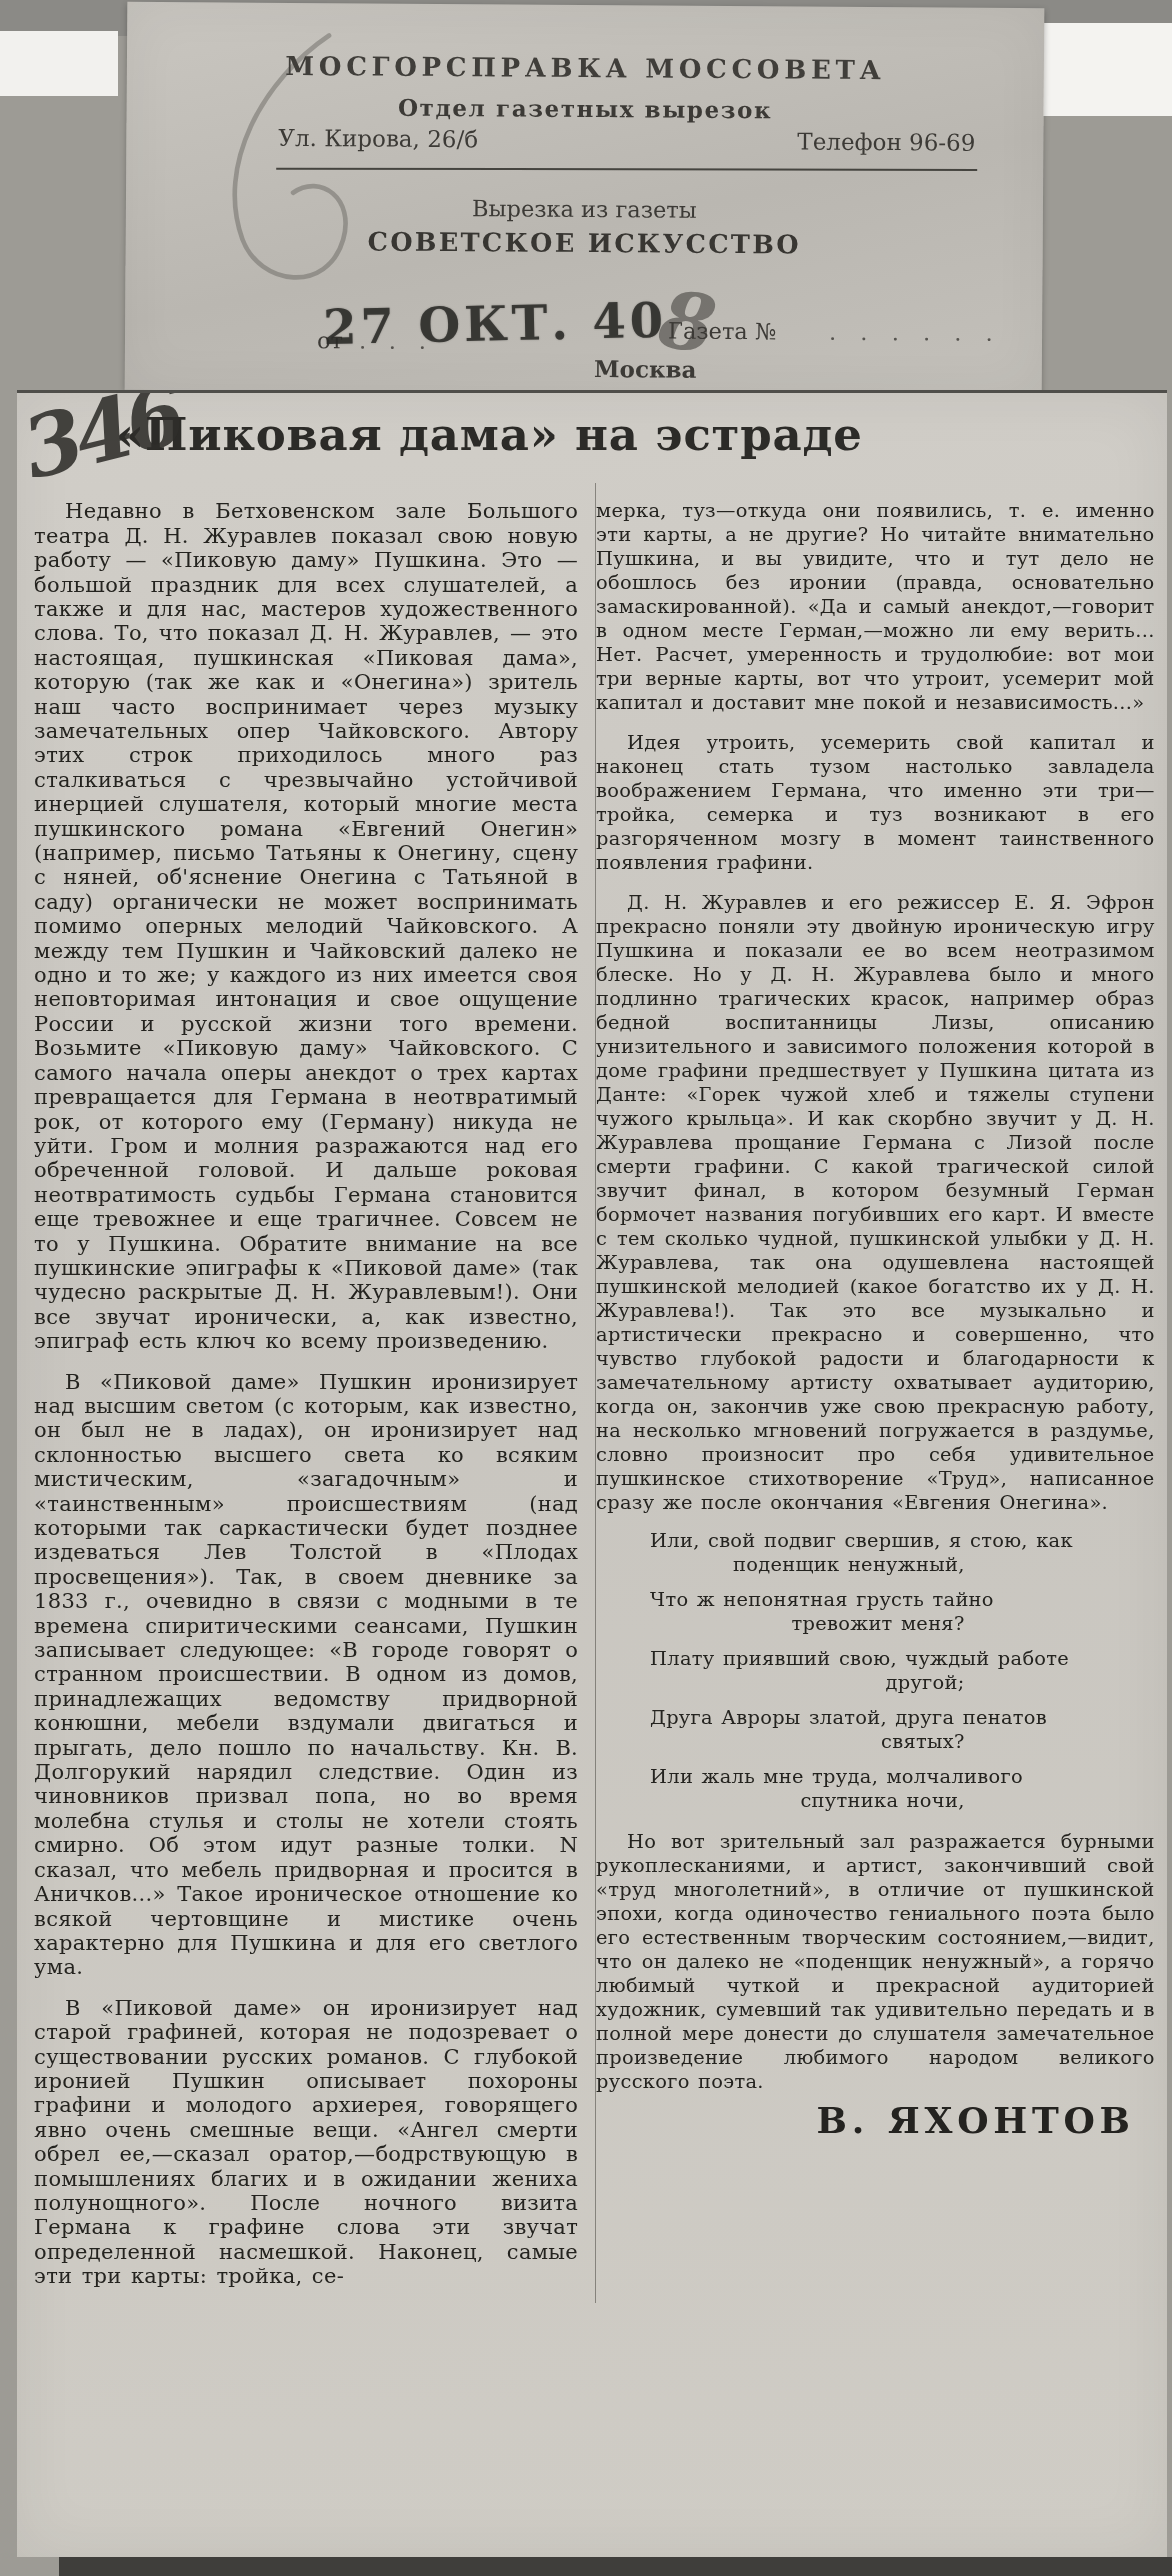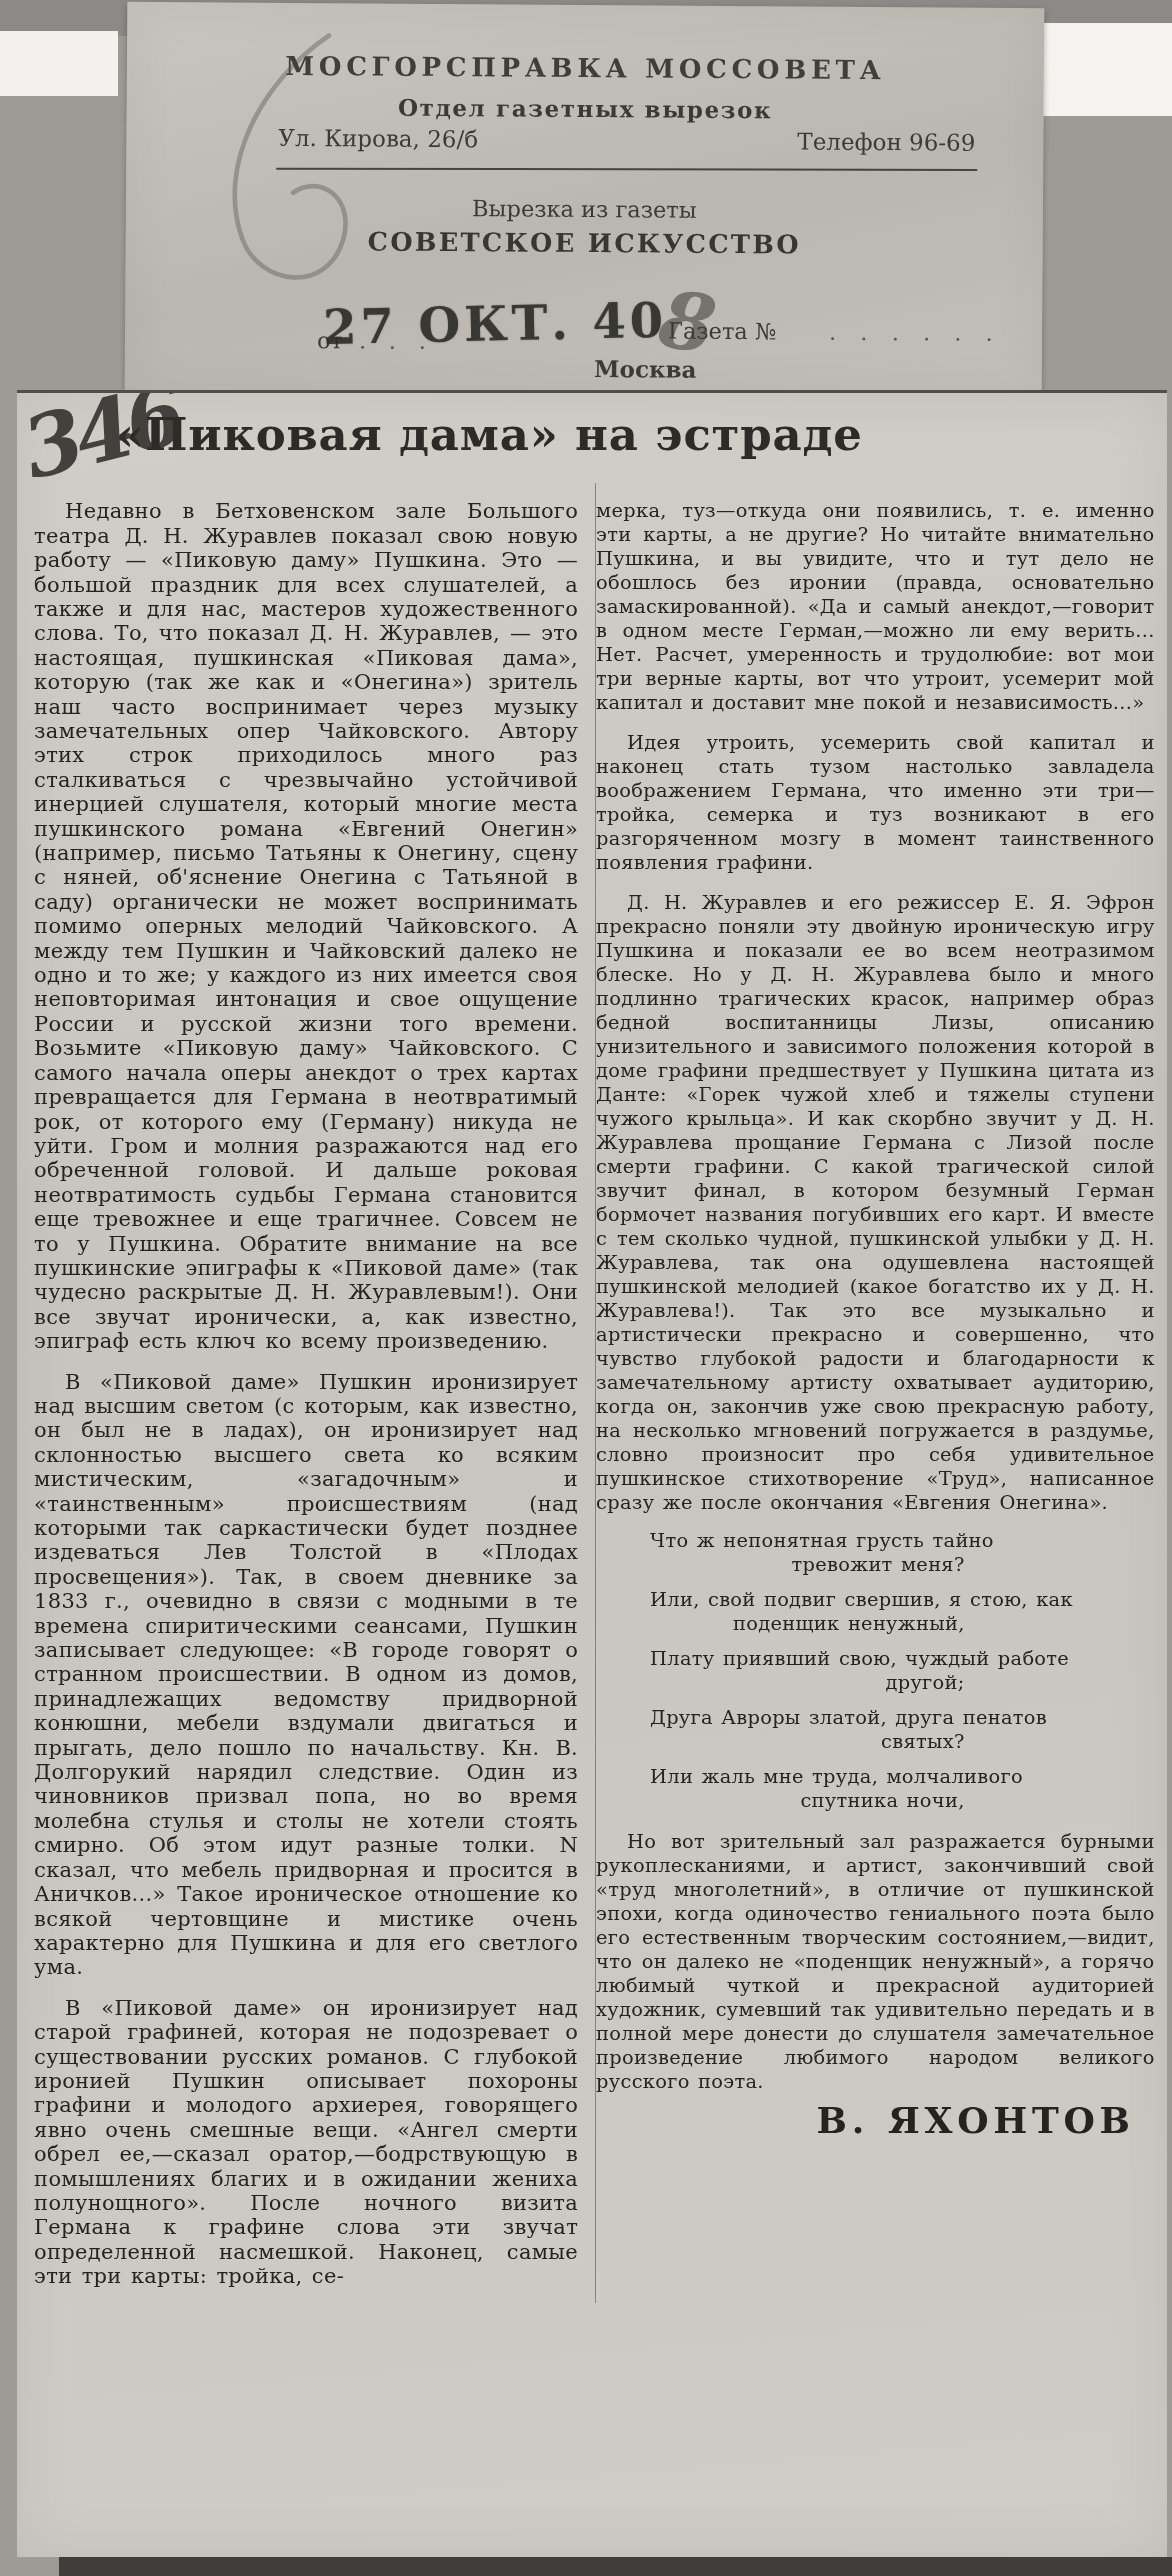--- a/index.html
+++ b/index.html
@@ -164,26 +164,26 @@
       <p class="para">Недавно в Бетховенском зале Большого театра Д. Н. Журавлев показал свою новую работу — «Пиковую даму» Пушкина. Это — большой праздник для всех слушателей, а также и для нас, мастеров художественного слова. То, что показал Д. Н. Журавлев, — это настоящая, пушкинская «Пиковая дама», которую (так же как и «Онегина») зритель наш часто воспринимает через музыку замечательных опер Чайковского. Автору этих строк приходилось много раз сталкиваться с чрезвычайно устойчивой инерцией слушателя, который многие места пушкинского романа «Евгений Онегин» (например, письмо Татьяны к Онегину, сцену с няней, об'яснение Онегина с Татьяной в саду) органически не может воспринимать помимо оперных мелодий Чайковского. А между тем Пушкин и Чайковский далеко не одно и то же; у каждого из них имеется своя неповторимая интонация и свое ощущение России и русской жизни того времени. Возьмите «Пиковую даму» Чайковского. С самого начала оперы анекдот о трех картах превращается для Германа в неотвратимый рок, от которого ему (Герману) никуда не уйти. Гром и молния разражаются над его обреченной головой. И дальше роковая неотвратимость судьбы Германа становится еще тревожнее и еще трагичнее. Совсем не то у Пушкина. Обратите внимание на все пушкинские эпиграфы к «Пиковой даме» (так чудесно раскрытые Д. Н. Журавлевым!). Они все звучат иронически, а, как известно, эпиграф есть ключ ко всему произведению.</p>
       <p class="para">В «Пиковой даме» Пушкин иронизирует над высшим светом (с которым, как известно, он был не в ладах), он иронизирует над склонностью высшего света ко всяким мистическим, «загадочным» и «таинственным» происшествиям (над которыми так саркастически будет позднее издеваться Лев Толстой в «Плодах просвещения»). Так, в своем дневнике за 1833 г., очевидно в связи с модными в те времена спиритическими сеансами, Пушкин записывает следующее: «В городе говорят о странном происшествии. В одном из домов, принадлежащих ведомству придворной конюшни, мебели вздумали двигаться и прыгать, дело пошло по начальству. Кн. В. Долгорукий нарядил следствие. Один из чиновников призвал попа, но во время молебна стулья и столы не хотели стоять смирно. Об этом идут разные толки. N сказал, что мебель придворная и просится в Аничков...» Такое ироническое отношение ко всякой чертовщине и мистике очень характерно для Пушкина и для его светлого ума.</p>
       <p class="para">В «Пиковой даме» он иронизирует над старой графиней, которая не подозревает о существовании русских романов. С глубокой иронией Пушкин описывает похороны графини и молодого архиерея, говорящего явно очень смешные вещи. «Ангел смерти обрел ее,—сказал оратор,—бодрствующую в помышлениях благих и в ожидании жениха полунощного». После ночного визита Германа к графине слова эти звучат определенной насмешкой. Наконец, самые эти три карты: тройка, се-</p>
     </div>
     <div class="col col-right">
       <p class="para no-indent">мерка, туз—откуда они появились, т. е. именно эти карты, а не другие? Но читайте внимательно Пушкина, и вы увидите, что и тут дело не обошлось без иронии (правда, основательно замаскированной). «Да и самый анекдот,—говорит в одном месте Герман,—можно ли ему верить... Нет. Расчет, умеренность и трудолюбие: вот мои три верные карты, вот что утроит, усемерит мой капитал и доставит мне покой и независимость...»</p>
       <p class="para">Идея утроить, усемерить свой капитал и наконец стать тузом настолько завладела воображением Германа, что именно эти три—тройка, семерка и туз возникают в его разгоряченном мозгу в момент таинственного появления графини.</p>
       <p class="para">Д. Н. Журавлев и его режиссер Е. Я. Эфрон прекрасно поняли эту двойную ироническую игру Пушкина и показали ее во всем неотразимом блеске. Но у Д. Н. Журавлева было и много подлинно трагических красок, например образ бедной воспитанницы Лизы, описанию унизительного и зависимого положения которой в доме графини предшествует у Пушкина цитата из Данте: «Горек чужой хлеб и тяжелы ступени чужого крыльца». И как скорбно звучит у Д. Н. Журавлева прощание Германа с Лизой после смерти графини. С какой трагической силой звучит финал, в котором безумный Герман бормочет названия погубивших его карт. И вместе с тем сколько чудной, пушкинской улыбки у Д. Н. Журавлева, так она одушевлена настоящей пушкинской мелодией (какое богатство их у Д. Н. Журавлева!). Так это все музыкально и артистически прекрасно и совершенно, что чувство глубокой радости и благодарности к замечательному артисту охватывает аудиторию, когда он, закончив уже свою прекрасную работу, на несколько мгновений погружается в раздумье, словно произносит про себя удивительное пушкинское стихотворение «Труд», написанное сразу же после окончания «Евгения Онегина».</p>
       <div class="verse">
         <div class="couplet">
+          <div class="v1">Или, свой подвиг свершив, я стою, как</div>
+          <div class="v2">поденщик ненужный,</div>
+        </div>
+        <div class="couplet">
           <div class="v1">Что ж непонятная грусть тайно</div>
           <div class="v2">тревожит меня?</div>
-        </div>
-        <div class="couplet">
-          <div class="v1">Или, свой подвиг свершив, я стою, как</div>
-          <div class="v2">поденщик ненужный,</div>
         </div>
         <div class="couplet">
           <div class="v1">Плату приявший свою, чуждый работе</div>
           <div class="v2">другой;</div>
         </div>
         <div class="couplet">
           <div class="v1">Друга Авроры златой, друга пенатов</div>
           <div class="v2">святых?</div>
         </div>
         <div class="couplet">

